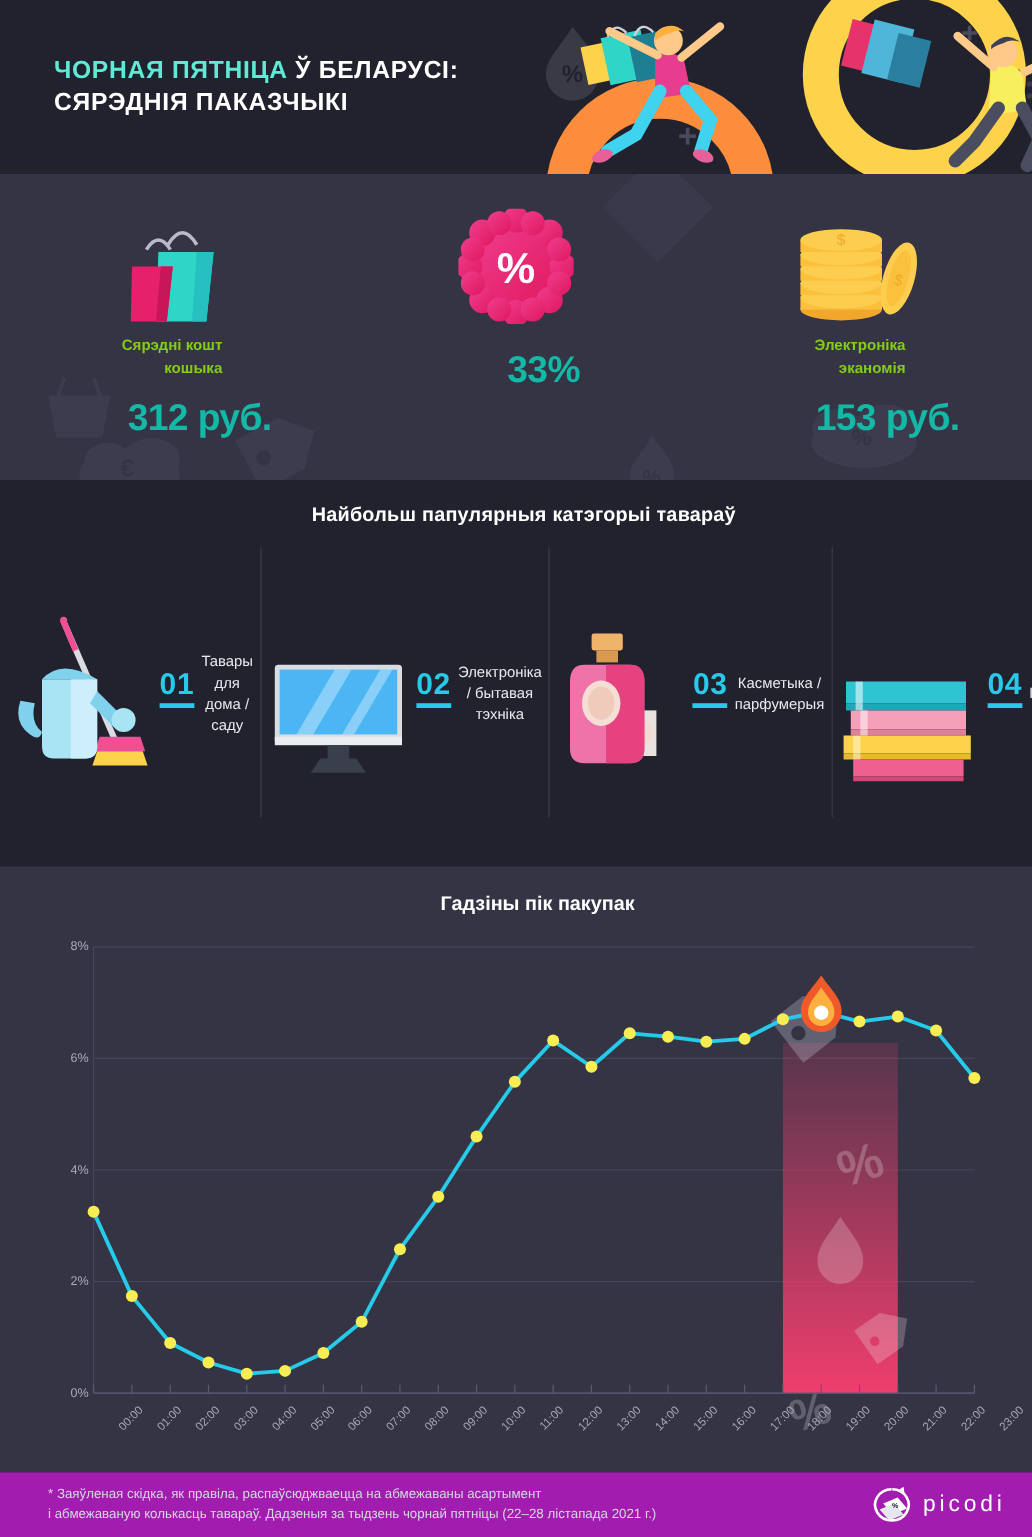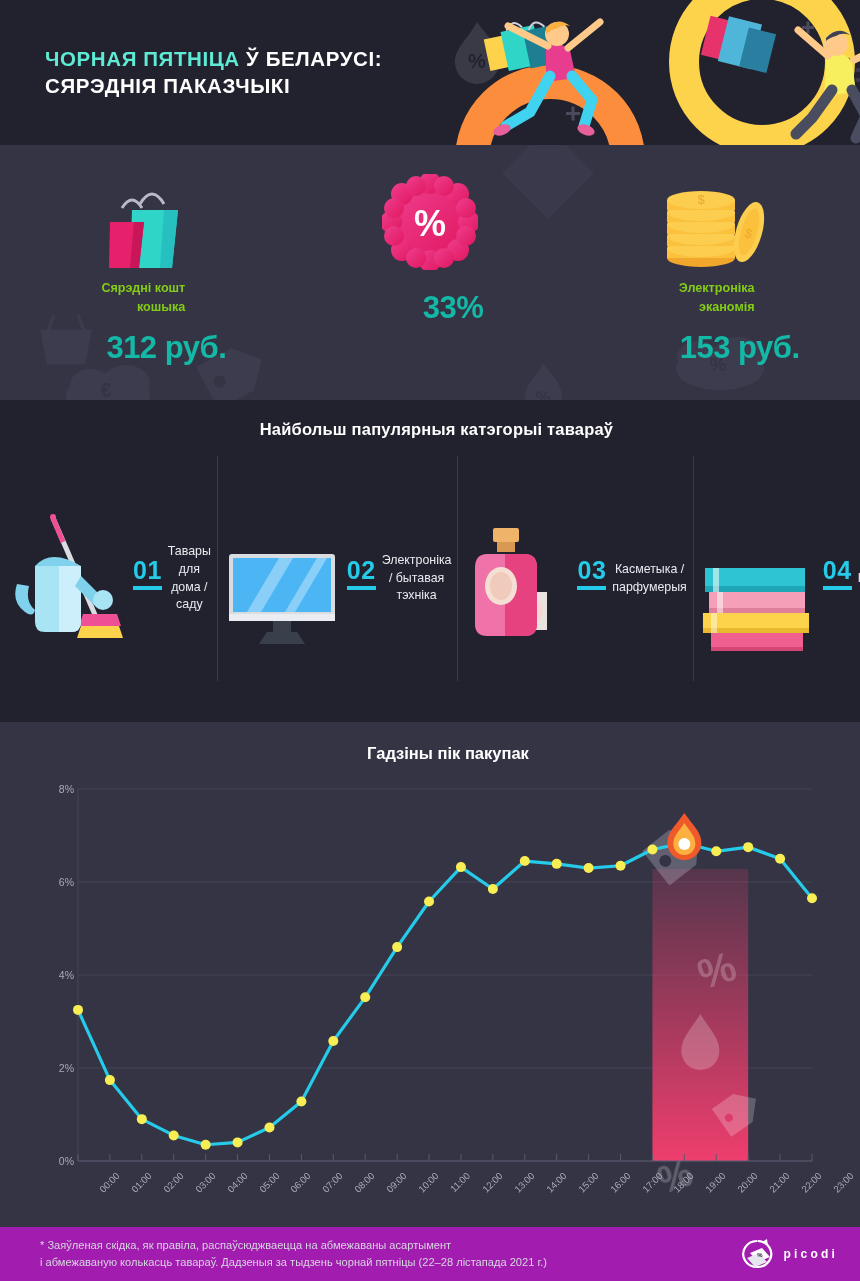--- a/index.html
+++ b/index.html
@@ -166,23 +166,22 @@
   }
   .foot-note {
     color: #d6d6e0;
     font-size: 11.1px;
     line-height: 1.5;
     flex: 1;
   }
   .brand { display: flex; align-items: center; gap: 9px; }
   .brand-name {
     color: #ffffff;
-    font-size: 12px;
+    font-size: 19px;
     letter-spacing: 3.2px;
-    font-weight: bold;
   }
 </style>
 </head>
 <body>
 
 <div class="page">
 
   <div class="header">
     <svg class="hdr-art" width="860" height="145" viewBox="0 0 860 145">
 

